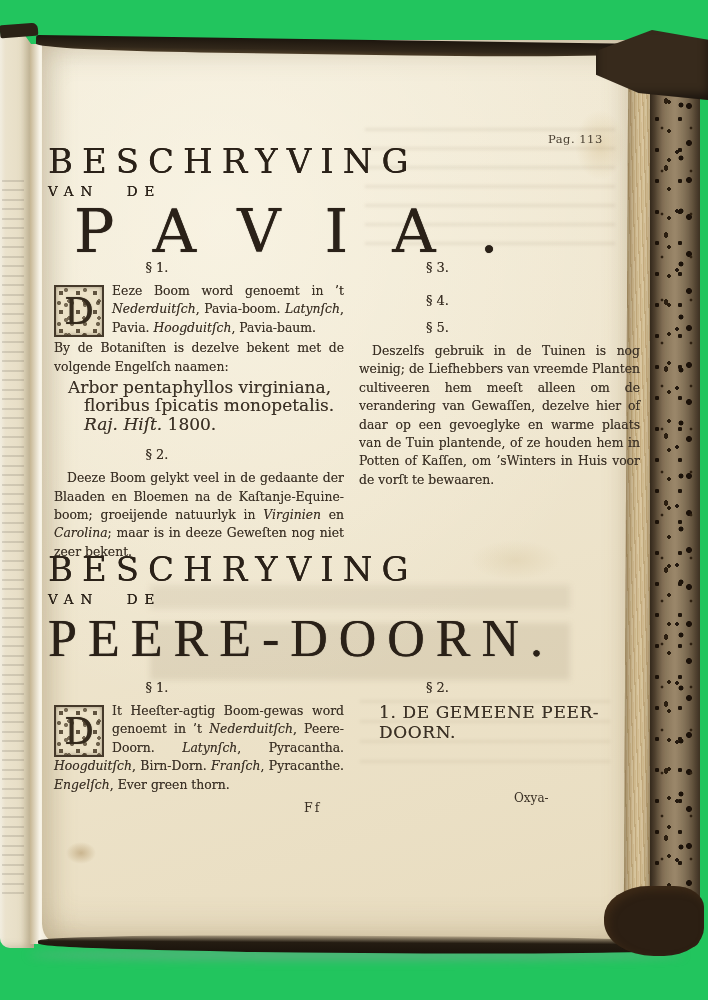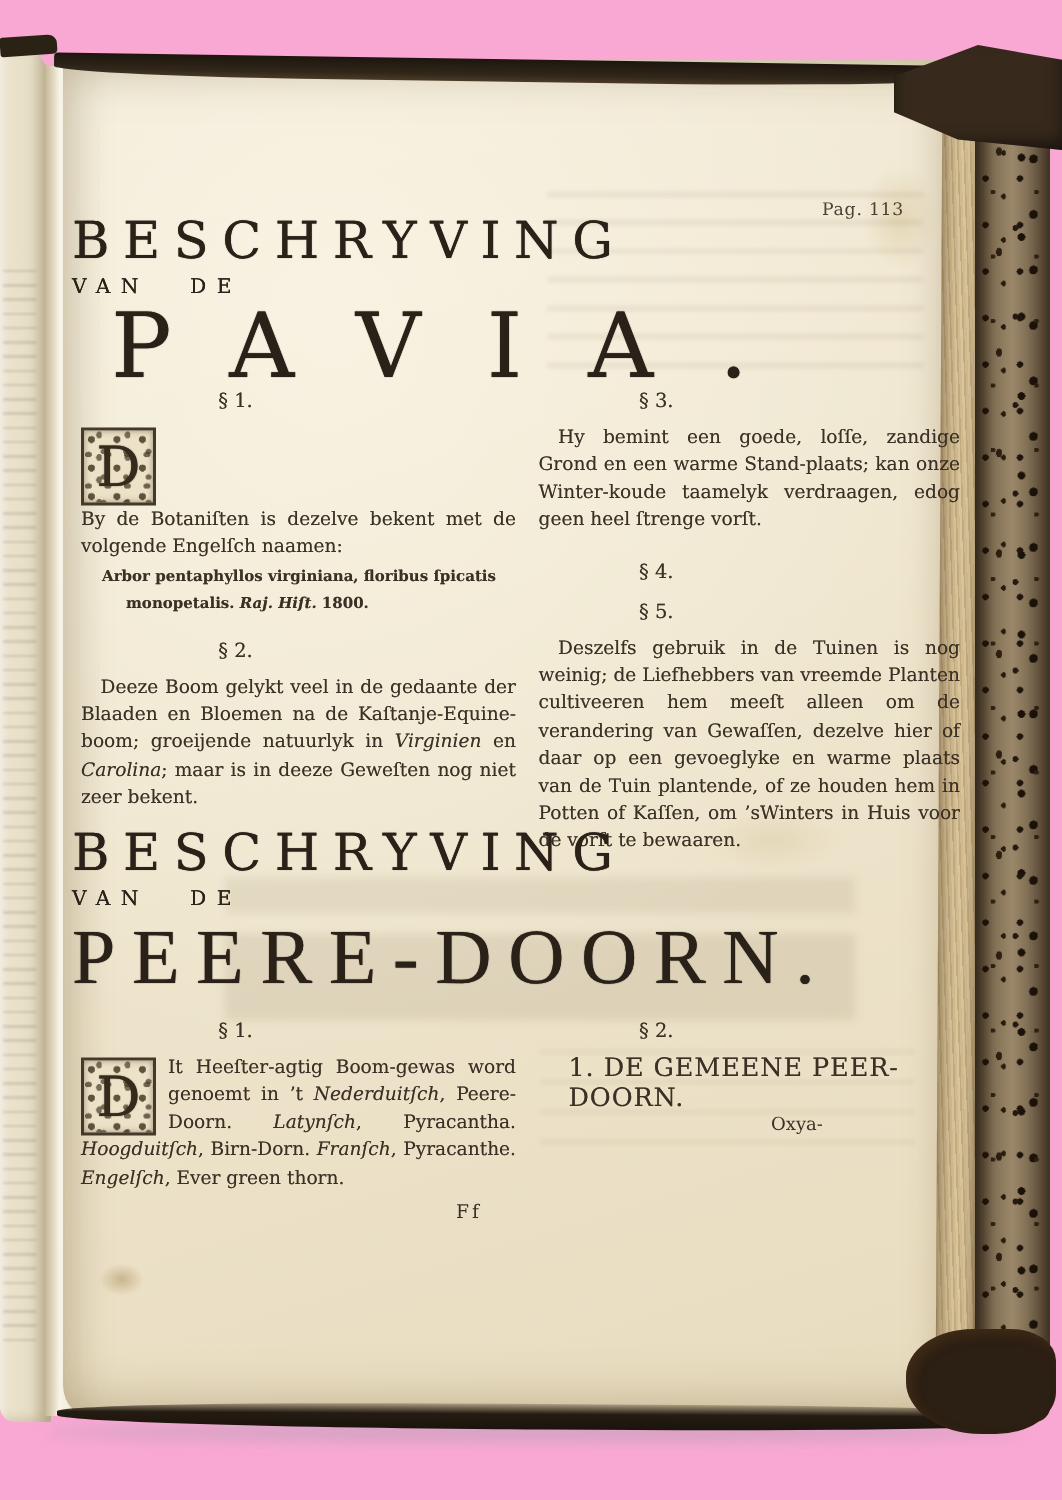--- a/index.html
+++ b/index.html
@@ -1,16 +1,16 @@
 <!DOCTYPE html>
 <html><head>
 <meta charset="utf-8">
 <style>
   html,body{margin:0;padding:0;background:#ffffff;}
-  .canvas{position:relative;width:708px;height:1000px;background:#f9a8d4;overflow:hidden;
+  .canvas{position:relative;width:708px;height:1000px;background:#22c55e;overflow:hidden;
           font-family:"DejaVu Serif","Liberation Serif",serif;}
 
   
   .book-shadow{position:absolute;left:28px;top:950px;width:656px;height:10px;
       background:rgba(150,152,165,.45);filter:blur(5px);border-radius:50%;}
   .facing-page-strip{position:absolute;left:0;top:30px;width:34px;height:918px;
       background:linear-gradient(90deg,#ece4cf 0%,#e7dec6 60%,#d9cdae 100%);
       border-radius:6px 0 0 10px;
       box-shadow:inset -7px 0 9px rgba(110,92,60,.35), inset 2px 2px 4px rgba(255,255,255,.5);
       clip-path:polygon(0 0,62% 0,100% 2%,88% 4%,100% 6%,100% 100%,0 100%);}
@@ -88,41 +88,41 @@
   .title-line-3{font-size:60px;letter-spacing:44px;padding-left:26px;margin-top:2px;text-shadow:0 0 .7px #1f1812;line-height:1.0;white-space:nowrap;}
   .title-line-3b{font-size:52px;letter-spacing:11px;margin-top:6px;text-shadow:0 0 .7px #1f1812;line-height:1.0;white-space:nowrap;font-family:Liberation Serif, serif;}
 
   .columns{position:absolute;left:54px;width:586px;display:flex;gap:15px;}
   .cols-pavia{top:260px;}
   .cols-peere{top:680px;}
   .col-left{width:290px;}
   .col-right{width:281px;}
   .para{font-size:12.4px;line-height:18.4px;text-align:justify;margin:0;text-shadow:0 0 .3px rgba(58,48,37,.55);}
   .para.indent{text-indent:13px;}
-  .citation{font-size:10px;line-height:18.4px;margin:0;padding-left:30px;text-indent:-16px;text-shadow:0 0 .3px rgba(58,48,37,.5);font-weight:bold;}
+  .citation{font-size:17px;line-height:18.4px;margin:0;padding-left:30px;text-indent:-16px;text-shadow:0 0 .3px rgba(58,48,37,.5);}
   .section-label{display:block;text-align:center;font-size:13px;margin:0 0 7px 0;text-shadow:0 0 .3px rgba(58,48,37,.6);}
   .shift-l{transform:translateX(-42px);}
   .shift-r{transform:translateX(-62px);}
   .mt{margin-top:12px;}
   .mt-lg{margin-top:14px;}
   .dropcap{float:left;width:50px;height:52px;margin:3px 8px 0 0;border:2.5px solid #45392a;
       display:flex;align-items:center;justify-content:center;
       background-color:#ece2c7;
       background-image:
         radial-gradient(2.5px 2.5px at 5px 6px,rgba(72,58,38,.85) 90%,transparent),
         radial-gradient(2px 2px at 13px 14px,rgba(72,58,38,.7) 90%,transparent),
         radial-gradient(2.5px 2px at 3px 16px,rgba(72,58,38,.75) 90%,transparent),
         radial-gradient(2px 2.5px at 10px 3px,rgba(72,58,38,.7) 90%,transparent);
       background-size:17px 19px,15px 17px,13px 21px,19px 15px;
       box-shadow:inset 0 0 4px rgba(70,56,36,.5);
       font-size:37px;color:#352b1d;text-shadow:0 0 .8px #352b1d;line-height:1;}
   .variety-line{font-size:17px;letter-spacing:.6px;margin:6px 0 0 0;padding-left:20px;
       text-shadow:0 0 .4px rgba(58,48,37,.6);}
   .signature-mark{position:absolute;left:304px;top:764px;font-size:12.5px;letter-spacing:2px;margin-top:36px;}
-  .catchword{position:absolute;left:514px;top:742px;font-size:12px;}
+  .catchword{position:absolute;left:514px;top:791px;font-size:12px;}
   i{font-family:"DejaVu Serif","Liberation Serif",serif;}
 </style>
 </head>
 <body>
 
 <div class="canvas">
 
   <div class="book-shadow"></div>
   <div class="facing-page-strip">
     <div class="facing-page-ghost-lines"></div>
@@ -150,30 +150,29 @@
     <div class="title-block tb-pavia">
       <div class="title-line-1">BESCHRYVING</div>
       <div class="title-line-2">VAN DE</div>
       <div class="title-line-3">PAVIA.</div>
     </div>
 
     <div class="columns cols-pavia">
       <div class="col-left">
         <span class="section-label shift-l">§ 1.</span>
         <p class="para">
-          <span class="dropcap">D</span>
+          <span class="dropcap">D</span><span><span>Eeze Boom word genoemt in ’t </span><i>Nederduitſch</i><span>, Pavia-boom. </span><i>Latynſch</i><span>, Pavia. </span><i>Hoogduitſch</i><span>, Pavia-baum.</span></span>
         </p>
         <p class="para" style="clear:both;margin-top:2px;"><span>By de Botaniſten is dezelve bekent met de volgende Engelſch naamen:</span></p>
         <p class="citation" style="margin-top:2px;"><span>Arbor pentaphyllos virginiana, floribus ſpicatis monopetalis. </span><i>Raj. Hiſt.</i><span> 1800.</span></p>
         <span class="section-label shift-l mt-lg">§ 2.</span>
         <p class="para indent"><span>Deeze Boom gelykt veel in de gedaante der Blaaden en Bloemen na de Kaſtanje-Equine-boom; groeijende natuurlyk in </span><i>Virginien</i><span> en </span><i>Carolina</i><span>; maar is in deeze Geweſten nog niet zeer bekent.</span></p>
       </div>
       <div class="col-right">
         <span class="section-label shift-r">§ 3.</span>
-        <p class="para indent"><span>Hy bemint een goede, loſſe, zandige Grond en een warme Stand-plaats; kan onze Winter-koude taamelyk verdraagen, edog geen heel ſtrenge vorſt.</span></p>
         <span class="section-label shift-r mt-lg" style="margin-top:18px;">§ 4.</span>
         <span class="section-label shift-r mt">§ 5.</span>
         <p class="para indent"><span>Deszelfs gebruik in de Tuinen is nog weinig; de Liefhebbers van vreemde Planten cultiveeren hem meeſt alleen om de verandering van Gewaſſen, dezelve hier of daar op een gevoeglyke en warme plaats van de Tuin plantende, of ze houden hem in Potten of Kaſſen, om ’sWinters in Huis voor de vorſt te bewaaren.</span></p>
       </div>
     </div>
 
     <div class="title-block tb-peere">
       <div class="title-line-1">BESCHRYVING</div>
       <div class="title-line-2">VAN DE</div>
       <div class="title-line-3b">PEERE-DOORN.</div>

